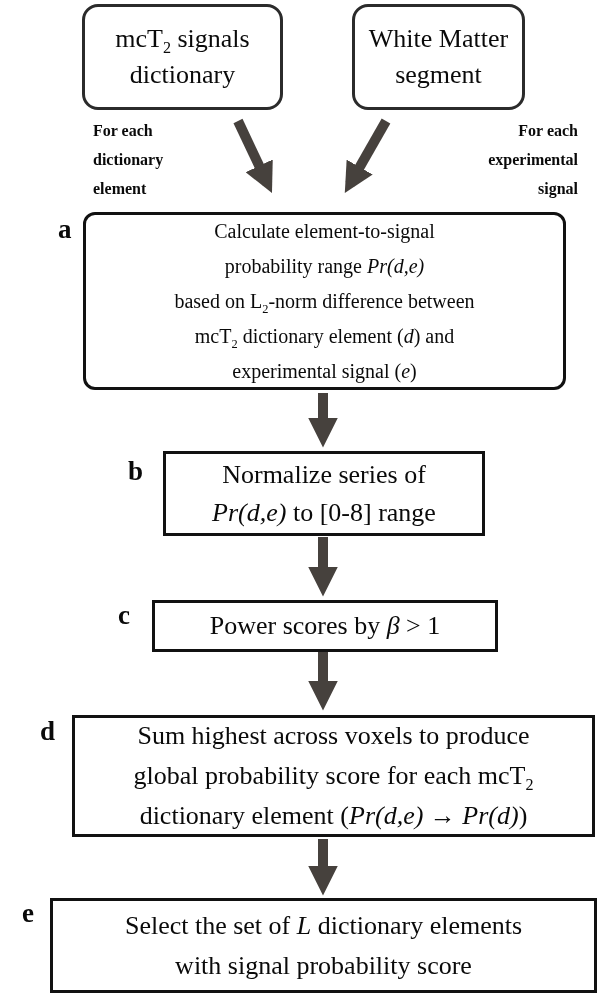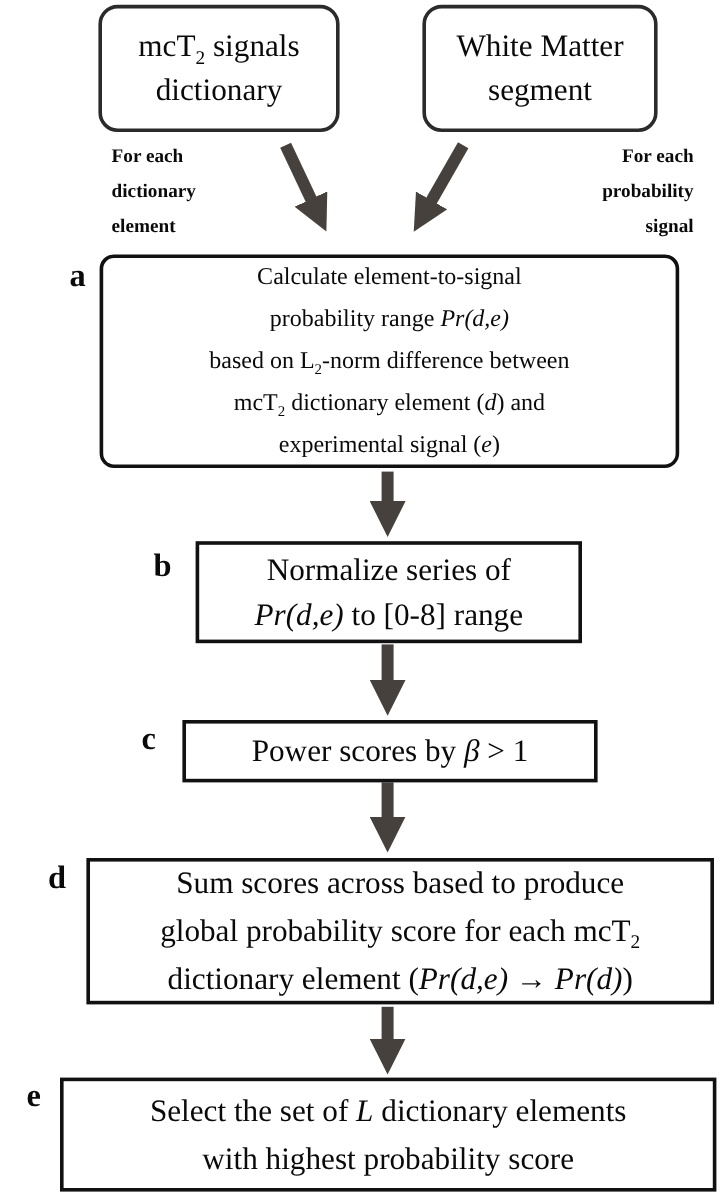--- a/index.html
+++ b/index.html
@@ -36,21 +36,21 @@
     z-index: 2;
   }
   .round-box {
     border-radius: 16px;
     border-color: #2b2b2b;
     font-size: 26px;
     line-height: 36px;
     justify-content: flex-end;
   }
   .src1 { left: 82px;  top: 4px; width: 201px; height: 106px; }
-  .src2 { left: 352px; top: 4px; width: 196px; height: 106px; }
+  .src2 { left: 352px; top: 4px; width: 173px; height: 106px; }
   .loop-label {
     position: absolute;
     font-weight: bold;
     font-size: 16px;
     line-height: 29px;
     z-index: 2;
   }
   .loop-left  { left: 93px; top: 116px; text-align: left; }
   .loop-right { right: 24px; top: 116px; text-align: right; }
   .step-label {
@@ -108,40 +108,40 @@
   <div class="box round-box src1">
     <div class="step-text"><span>mcT</span><sub>2</sub><span> signals</span><br><span>dictionary</span></div>
   </div>
 
   <div class="box round-box src2">
     <div class="step-text"><span>White Matter</span><br><span>segment</span></div>
   </div>
 
   <div class="loop-label loop-left"><span>For each</span><br><span>dictionary</span><br><span>element</span></div>
 
-  <div class="loop-label loop-right"><span>For each</span><br><span>probability</span><br><span>signal</span></div>
+  <div class="loop-label loop-right"><span>For each</span><br><span>experimental</span><br><span>signal</span></div>
 
   <div class="step-label lbl-a">a</div>
   <div class="box box-a">
     <div class="step-text"><span>Calculate element-to-signal</span><br><span>probability range </span><i>Pr(d,e)</i><br><span>based on L</span><sub>2</sub><span>-norm difference between</span><br><span>mcT</span><sub>2</sub><span> dictionary element (</span><i>d</i><span>) and</span><br><span>experimental signal (</span><i>e</i><span>)</span></div>
   </div>
 
   <div class="step-label lbl-b">b</div>
   <div class="box box-b">
     <div class="step-text"><span>Normalize series of</span><br><i>Pr(d,e)</i><span> to [0-8] range</span></div>
   </div>
 
   <div class="step-label lbl-c">c</div>
   <div class="box box-c">
     <div class="step-text"><span>Power scores by </span><i>β</i><span> &gt; 1</span></div>
   </div>
 
   <div class="step-label lbl-d">d</div>
   <div class="box box-d">
-    <div class="step-text"><span>Sum scores across based to produce</span><br><span>global probability score for each mcT</span><sub>2</sub><br><span>dictionary element (</span><i>Pr(d,e)</i><span> → </span><i>Pr(d)</i><span>)</span></div>
+    <div class="step-text"><span>Sum highest across voxels to produce</span><br><span>global probability score for each mcT</span><sub>2</sub><br><span>dictionary element (</span><i>Pr(d,e)</i><span> → </span><i>Pr(d)</i><span>)</span></div>
   </div>
 
   <div class="step-label lbl-e">e</div>
   <div class="box box-e">
-    <div class="step-text"><span>Select the set of </span><i>L</i><span> dictionary elements</span><br><span>with highest probability score</span></div>
+    <div class="step-text"><span>Select the set of </span><i>L</i><span> dictionary elements</span><br><span>with signal probability score</span></div>
   </div>
 
 </div>
 
 </body></html>

